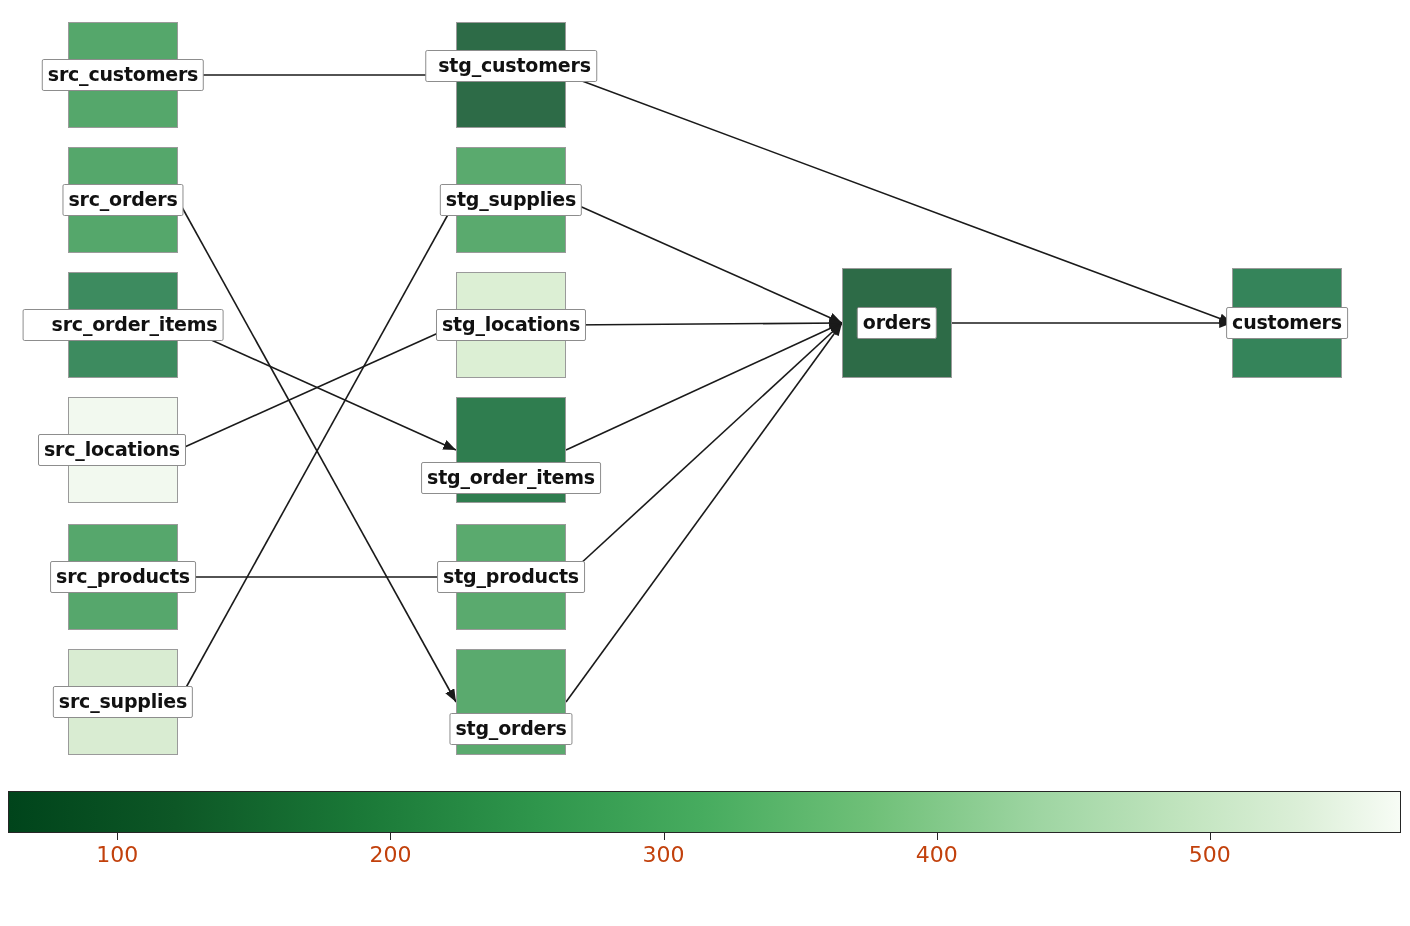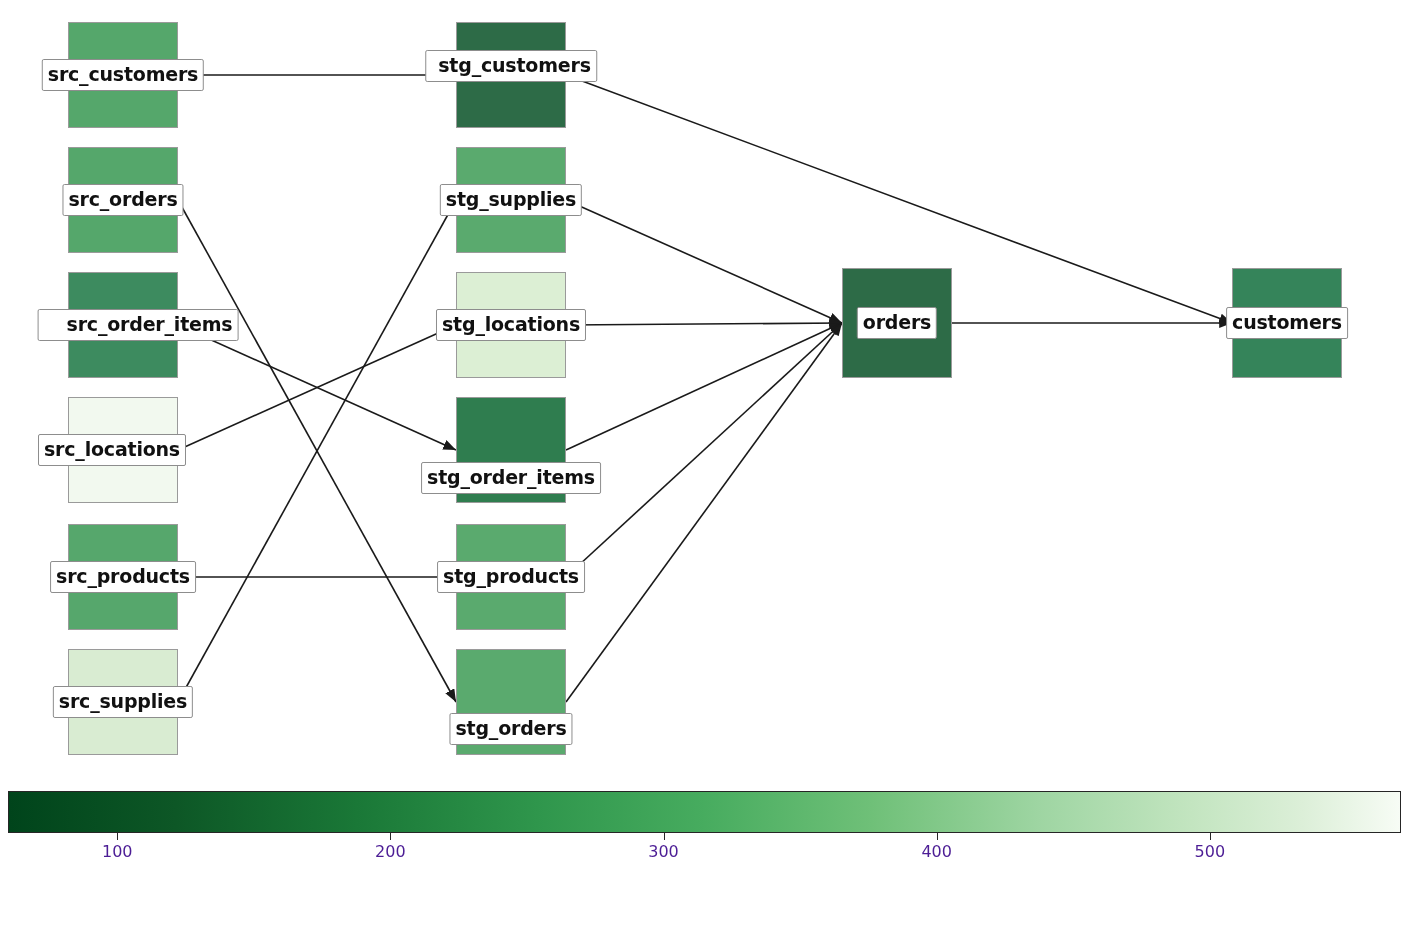--- a/index.html
+++ b/index.html
@@ -81,22 +81,22 @@
     top: 0;
     width: 1px;
     height: 7px;
     background: #262626;
   }
   .cb-tick-label {
     position: absolute;
     top: 9px;
     transform: translateX(-50%);
     font-family: "DejaVu Sans", sans-serif;
-    font-size: 16px;
-    color: #4c1d95;
+    font-size: 22px;
+    color: #c2410c;
     white-space: nowrap;
   }
   #colorbar-title {
     position: absolute;
     top: 113px;
     left: 0;
     width: 1410px;
     text-align: center;
     font-family: "DejaVu Sans", sans-serif;
     font-size: 20px;
@@ -130,21 +130,21 @@
           <line x1="566" y1="702" x2="842" y2="323" stroke="#1a1a1a" stroke-width="1.6" marker-end="url(#arrowhead)"></line>
           <line x1="952" y1="323" x2="1232" y2="323" stroke="#1a1a1a" stroke-width="1.6" marker-end="url(#arrowhead)"></line>
         </g>
     </svg>
     <div id="node-group">
         <div class="node" style="left: 68px; top: 22px; width: 110px; height: 106px; background: rgb(85, 167, 107);"></div>
         <div class="node-label" style="left: 123px; top: 75px;">src_customers</div>
         <div class="node" style="left: 68px; top: 147px; width: 110px; height: 106px; background: rgb(85, 167, 107);"></div>
         <div class="node-label" style="left: 123px; top: 200px;">src_orders</div>
         <div class="node" style="left: 68px; top: 272px; width: 110px; height: 106px; background: rgb(61, 139, 95);"></div>
-        <div class="node-label" style="left: 138px; top: 325px; padding-left: 28px;">src_order_items</div>
+        <div class="node-label" style="left: 123px; top: 325px; padding-left: 28px;">src_order_items</div>
         <div class="node" style="left: 68px; top: 397px; width: 110px; height: 106px; background: rgb(242, 249, 239);"></div>
         <div class="node-label" style="left: 112px; top: 450px;">src_locations</div>
         <div class="node" style="left: 68px; top: 524px; width: 110px; height: 106px; background: rgb(86, 167, 108);"></div>
         <div class="node-label" style="left: 123px; top: 577px;">src_products</div>
         <div class="node" style="left: 68px; top: 649px; width: 110px; height: 106px; background: rgb(217, 236, 210);"></div>
         <div class="node-label" style="left: 123px; top: 702px;">src_supplies</div>
         <div class="node" style="left: 456px; top: 22px; width: 110px; height: 106px; background: rgb(45, 107, 71);"></div>
         <div class="node-label" style="left: 511px; top: 66px; padding-left: 12px;">stg_customers</div>
         <div class="node" style="left: 456px; top: 147px; width: 110px; height: 106px; background: rgb(90, 170, 110);"></div>
         <div class="node-label" style="left: 511px; top: 200px;">stg_supplies</div>

